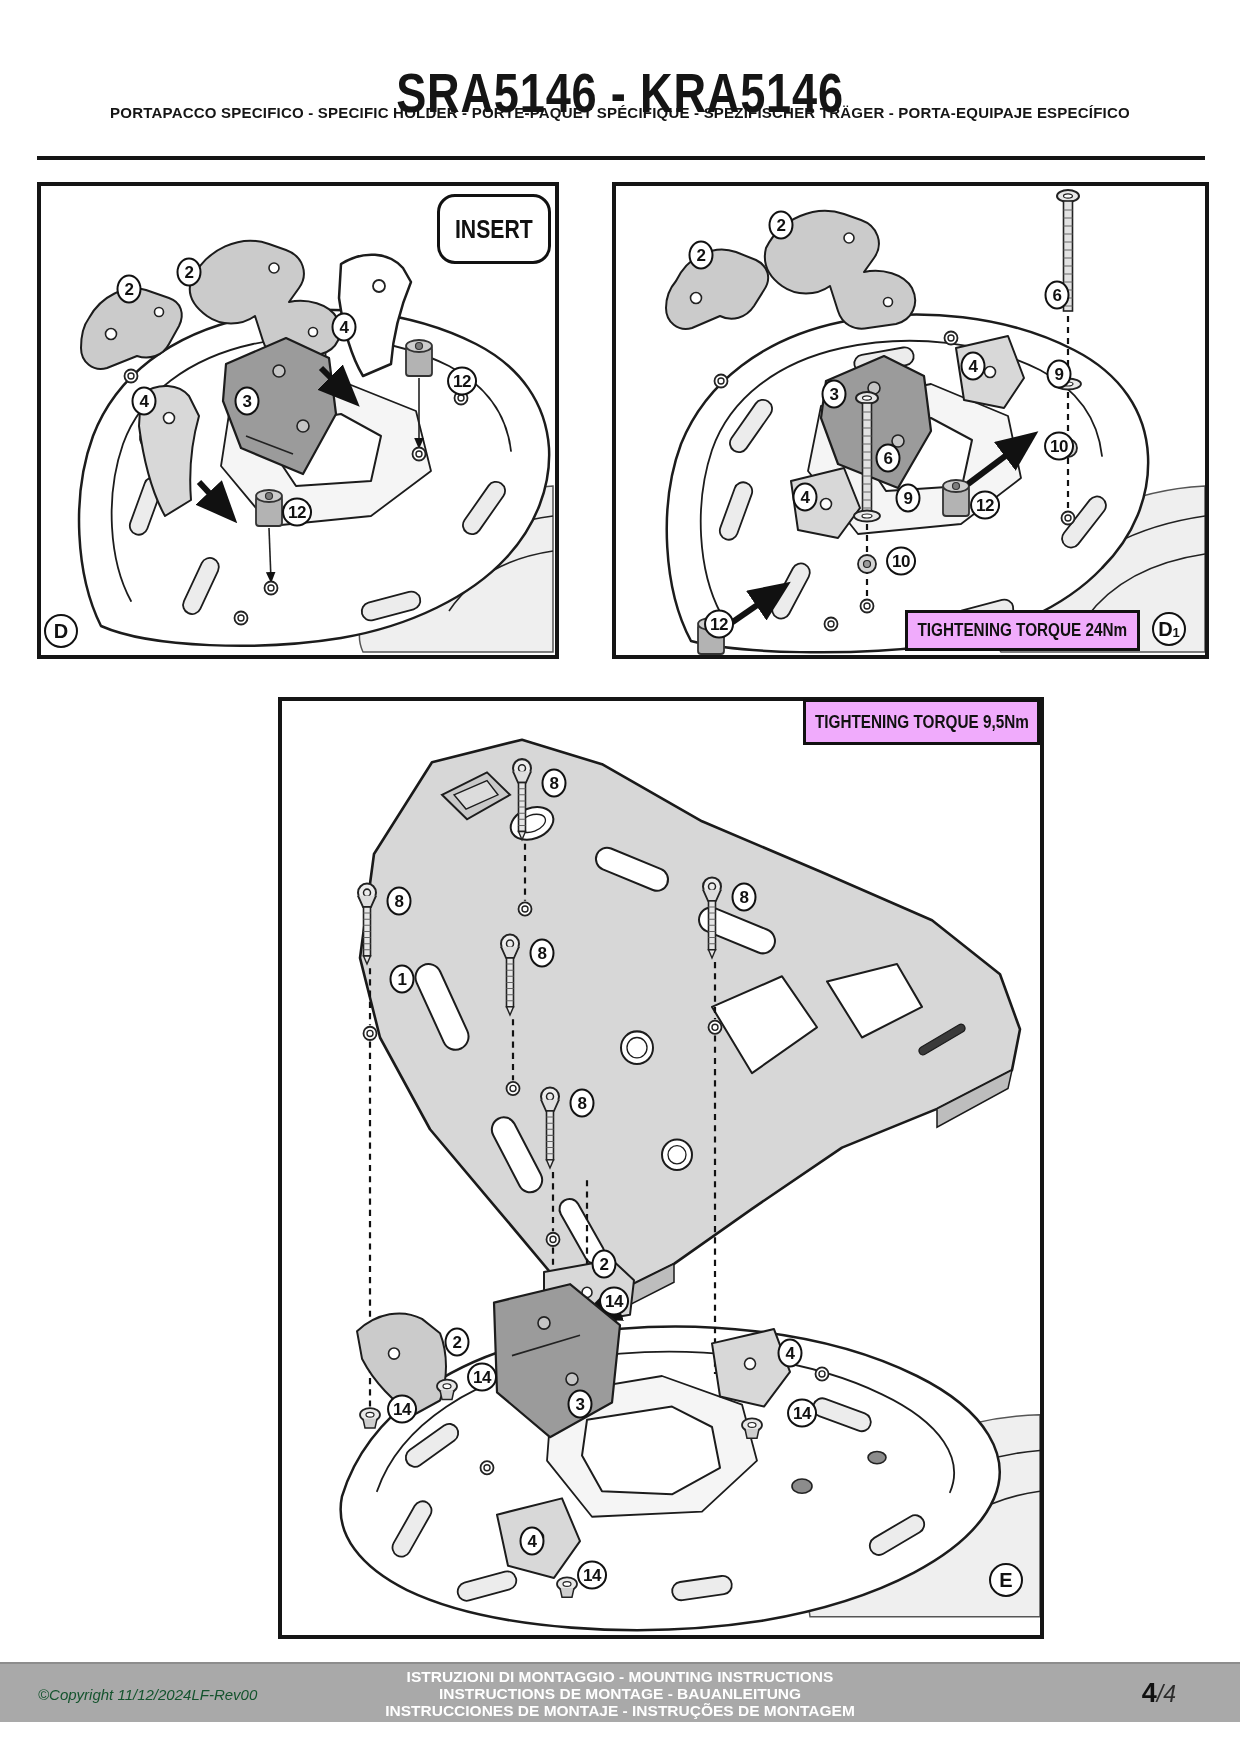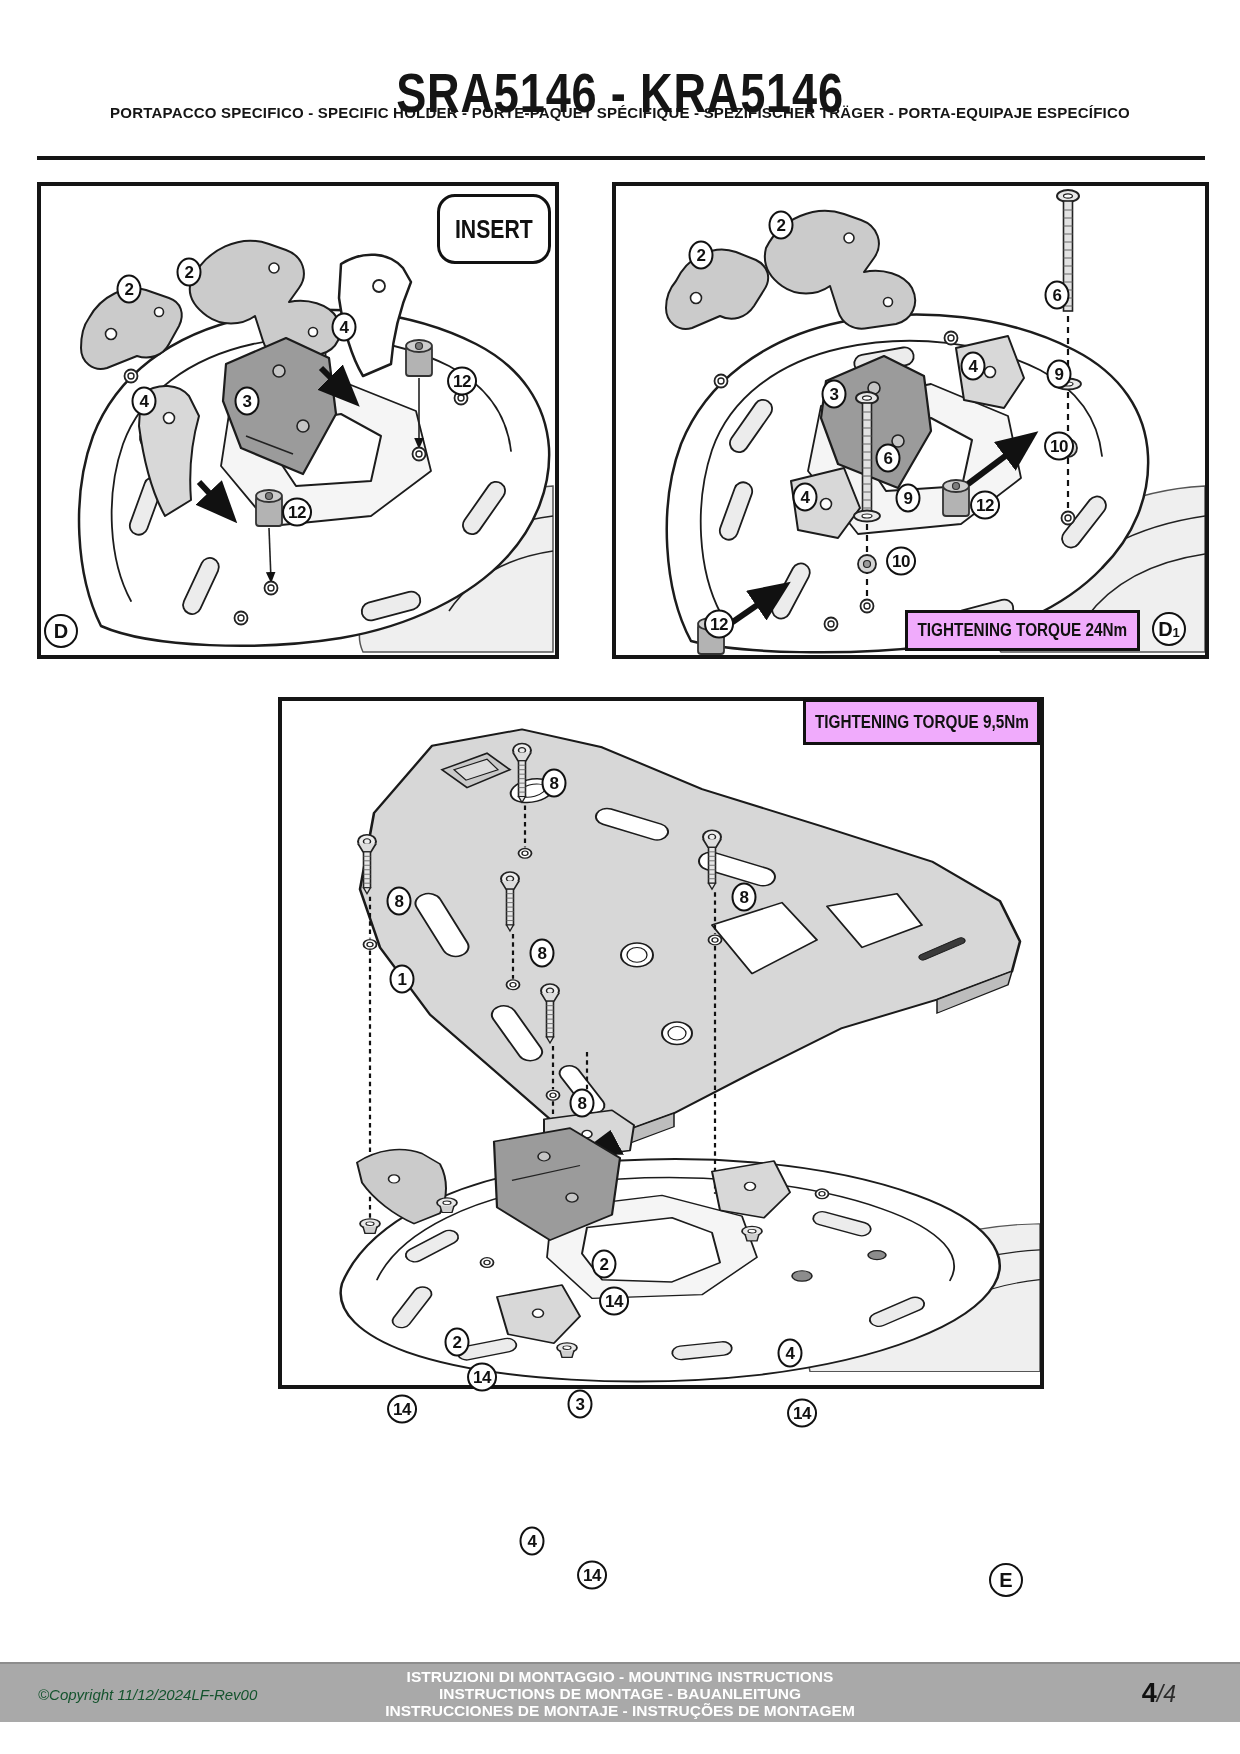--- a/index.html
+++ b/index.html
@@ -10,21 +10,21 @@
          font-weight:800;font-size:55px;letter-spacing:1px;color:#151515;
          transform:scaleX(.82);transform-origin:center;}
   .subtitle{position:absolute;top:104px;left:0;width:1240px;text-align:center;
          font-weight:800;font-size:15.5px;letter-spacing:.2px;color:#151515;
          transform:scaleX(.97);transform-origin:center;}
   .divider{position:absolute;left:37px;top:156px;width:1168px;height:4px;background:#151515;}
   .panel{position:absolute;border:4px solid #151515;box-sizing:border-box;background:#fff;}
   .panel svg{position:absolute;left:0;top:0;width:100%;height:100%;}
   #panel-d {left:37px; top:182px; width:522px; height:477px;padding-left:8px;}
   #panel-d1{left:612px;top:182px; width:597px; height:477px;}
-  #panel-e {left:278px;top:697px; width:766px; height:692px;}
+  #panel-e {left:278px;top:697px; width:766px; height:942px;}
   .callout{position:absolute;transform:translate(-50%,-50%);background:#fff;
            border:2.5px solid #111;border-radius:50%;min-width:25px;height:29px;
            padding:0 4px;display:flex;align-items:center;justify-content:center;
            font-weight:800;font-size:17px;letter-spacing:-.5px;color:#111;z-index:6;
            box-sizing:border-box;}
   .badge{position:absolute;transform:translate(-50%,-50%);background:#fff;
          border:2.6px solid #111;border-radius:50%;width:34px;height:34px;
          display:flex;align-items:center;justify-content:center;
          font-weight:800;font-size:20px;color:#111;z-index:6;box-sizing:border-box;}
   .badge sub{font-size:13px;line-height:1;transform:translateY(3px);}

